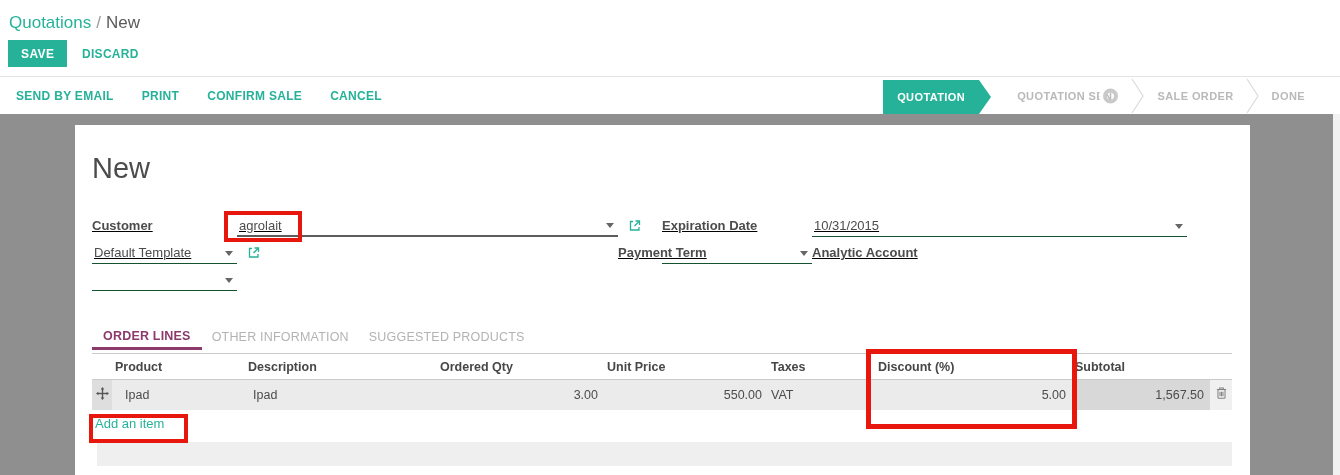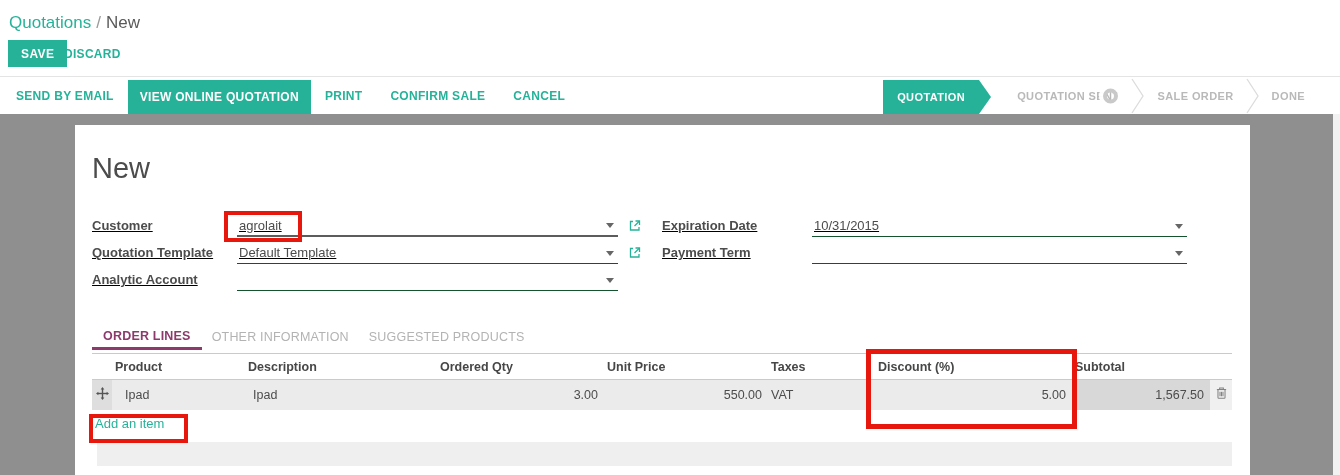--- a/index.html
+++ b/index.html
@@ -9,21 +9,21 @@
 
   
   .top-header { position:absolute; left:0; top:0; width:100%; height:66px; background:#fff; }
   .breadcrumb { position:absolute; left:9px; top:3px; font-size:17px; color:#888; }
   .breadcrumb .bc-parent { color:#26b299; cursor:pointer; }
   .breadcrumb .bc-sep { color:#9a9a9a; padding:0 5px; }
   .breadcrumb .bc-current { color:#5a5a5a; }
   .save-btn { position:absolute; left:8px; top:30px; height:27px; padding:0 13px;
               background:#26b299; color:#fff; border:none; font-size:12px; font-weight:700;
               letter-spacing:.4px; font-family:inherit; cursor:pointer; }
-  .discard-btn { position:absolute; left:64px; top:30px; height:27px; display:flex; align-items:center;
+  .discard-btn { position:absolute; left:82px; top:30px; height:27px; display:flex; align-items:center;
               color:#26b299; font-size:12px; font-weight:600; letter-spacing:.3px; cursor:pointer; }
 
   
   .controlbar { position:absolute; left:0; top:66px; width:100%; height:38px; background:#fff;
                 border-top:1px solid #e4e4e4; display:flex; align-items:stretch; }
   .tb-left { display:flex; align-items:stretch; padding-left:2px; }
   .tb-text { display:flex; align-items:center; padding:0 14px; color:#26b299; font-size:12px;
              font-weight:600; letter-spacing:.3px; cursor:pointer; white-space:nowrap; }
   .tb-primary { background:#26b299; color:#fff; margin-top:3px; display:flex; align-items:center;
                 padding:0 12px; font-size:12px; font-weight:700; letter-spacing:.3px; cursor:pointer;
@@ -102,21 +102,20 @@
     <div class="breadcrumb">
       <span class="bc-parent">Quotations</span><span class="bc-sep">/</span><span class="bc-current">New</span>
     </div>
     <button class="save-btn">SAVE</button>
     <span class="discard-btn">DISCARD</span>
   </div>
 
   <div class="controlbar">
     <div class="tb-left">
       <span class="tb-text">SEND BY EMAIL</span>
-      <span class="tb-primary">VIEW ONLINE QUOTATION</span>
       <span class="tb-text">PRINT</span>
       <span class="tb-text">CONFIRM SALE</span>
       <span class="tb-text">CANCEL</span>
     </div>
 
     <div class="statusbar">
       <span class="stage stage-active">QUOTATION</span>
       <span class="stage">
         <span>QUOTATION SENT</span>
         <span class="spinner"></span>
@@ -155,21 +154,20 @@
           <path d="M7.5 2 H11.5 V6" fill="none" stroke="#26b299" stroke-width="1.3"></path>
           <line x1="11" y1="2.5" x2="6.5" y2="7" stroke="#26b299" stroke-width="1.3"></line>
         </svg>
       </div>
       <div class="flabel">Expiration Date</div>
       <div class="fwidget">
         <span>10/31/2015</span>
         <span class="caret"></span>
       </div>
 
-      <div class="flabel">Quotation Template</div>
       <div class="fwidget">
         <span>Default Template</span>
         <span class="caret"></span>
       </div>
       <div class="ext-cell">
         <svg width="13" height="13" viewBox="0 0 13 13">
           <path d="M5 2.5 H2.5 V11 H11 V8" fill="none" stroke="#26b299" stroke-width="1.3"></path>
           <path d="M7.5 2 H11.5 V6" fill="none" stroke="#26b299" stroke-width="1.3"></path>
           <line x1="11" y1="2.5" x2="6.5" y2="7" stroke="#26b299" stroke-width="1.3"></line>
         </svg>

